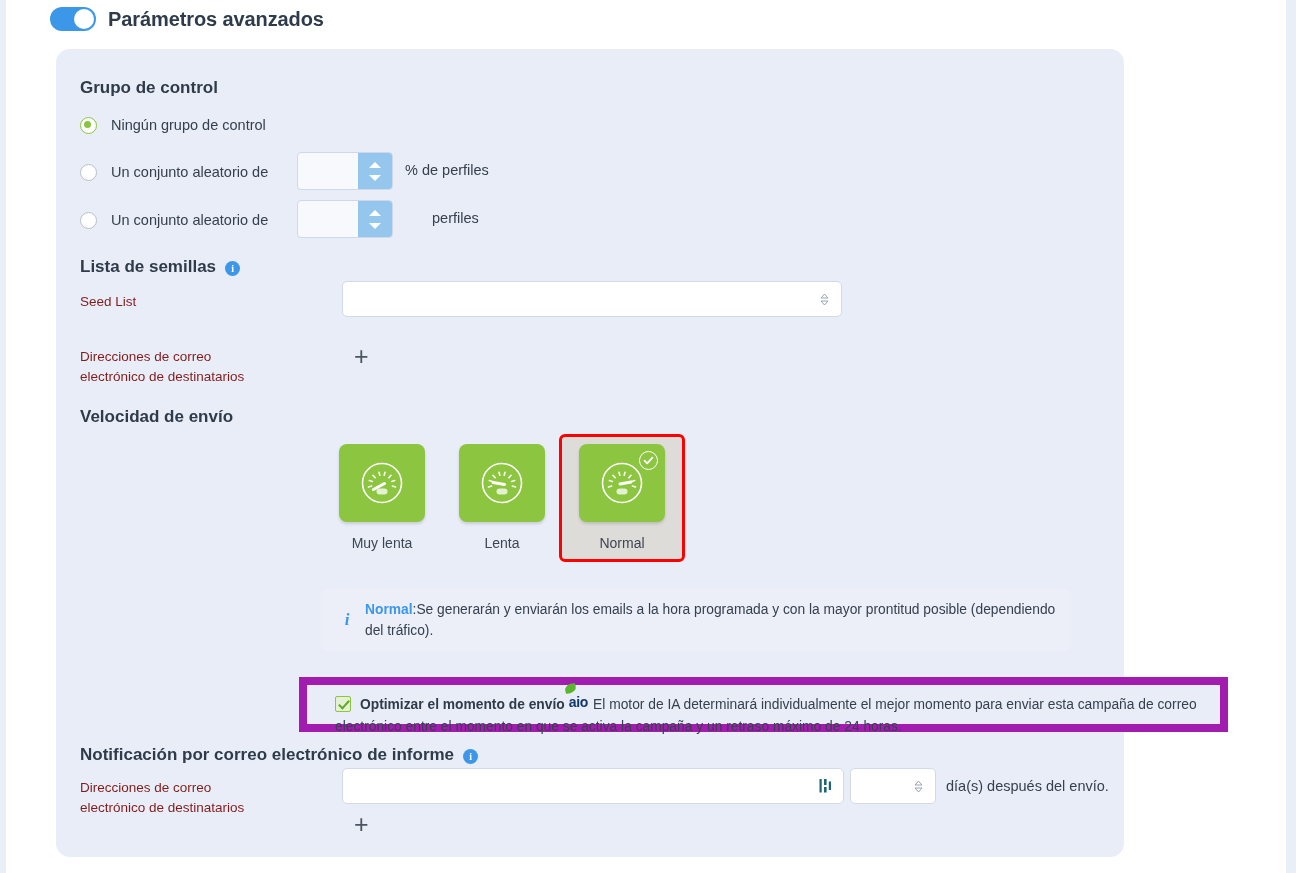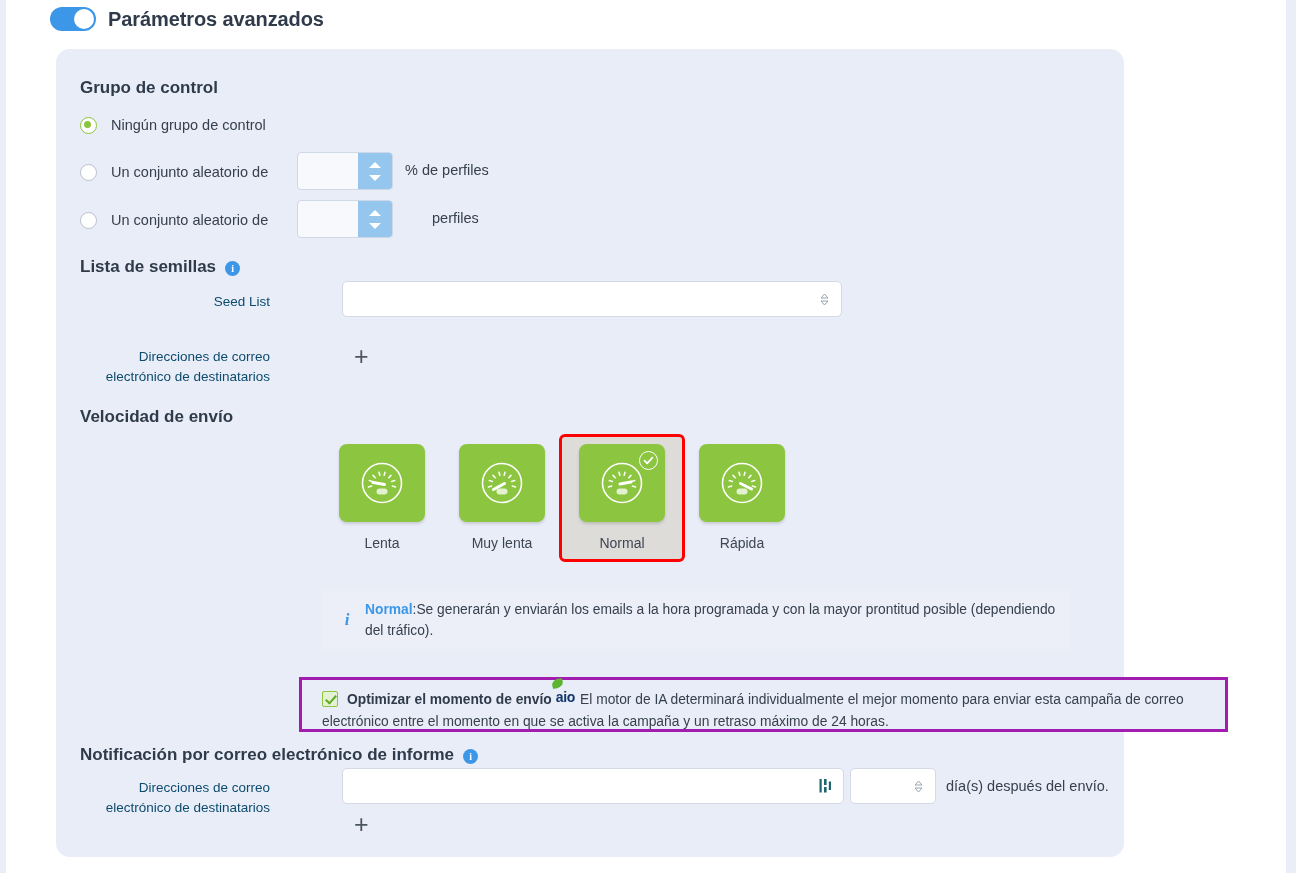--- a/index.html
+++ b/index.html
@@ -163,24 +163,23 @@
     font-size: 14.5px;
     color: #36404e;
     white-space: nowrap;
   }
 
   
   .sec-seed-title { position: absolute; left: 24px; top: 208px; }
   .field-label {
     position: absolute;
     font-size: 13.5px;
-    color: #0c4a6e;
+    color: #7f1d1d;
     line-height: 20px;
     width: 190px;
-    text-align: right;
   }
   .select-box {
     position: absolute;
     border: 1px solid #d3dae6;
     border-radius: 5px;
     background: #ffffff;
     display: flex; align-items: center;
     cursor: pointer;
   }
   .select-val {
@@ -271,23 +270,23 @@
     line-height: 21px;
     padding-left: 10px;
   }
   .note-strong { color: #3d97e8; font-weight: bold; }
 
   
   .optimize {
     position: absolute;
     left: 243px; top: 628px;
     width: 929px; height: 55px;
-    border: 3px solid #a21caf;
+    border: 8px solid #a21caf;
     background: #e9edf7;
-    padding: 6px 12px 6px 20px;
+    padding: 6px 12px 6px 28px;
   }
   .opt-inner { font-size: 13.8px; color: #36404e; line-height: 22px; }
   .cb {
     display: inline-block;
     width: 16px; height: 16px;
     border: 1px solid #8cc540;
     border-radius: 2px;
     background: #e4f2d3;
     position: relative;
     vertical-align: -3px;
@@ -416,61 +415,61 @@
     </div>
 
     <div class="field-label" style="left:24px; top:298px;">Direcciones de correo electrónico de destinatarios</div>
     <div class="plus-btn" style="left:298px; top:295px;">+</div>
 
     <div class="h2 sec-speed-title">
       <span>Velocidad de envío</span>
     </div>
 
     <div class="tiles">
+
+      <div class="tile-wrap">
+        <div class="tile">
+          <svg width="46" height="46" viewBox="0 0 46 46" aria-hidden="true">
+            <circle cx="23" cy="23" r="19.5" fill="none" stroke="#ffffff" stroke-width="1.6"></circle>
+            <g stroke="#ffffff" stroke-width="1.6" stroke-linecap="round" opacity="0.95">
+              <line x1="9.5" y1="27" x2="12.6" y2="26"></line>
+              <line x1="10.3" y1="20.6" x2="13.4" y2="21.4"></line>
+              <line x1="14" y1="15.4" x2="16.2" y2="17.7"></line>
+              <line x1="20" y1="12.2" x2="20.8" y2="15.3"></line>
+              <line x1="26" y1="12.2" x2="25.2" y2="15.3"></line>
+              <line x1="32" y1="15.4" x2="29.8" y2="17.7"></line>
+              <line x1="35.7" y1="20.6" x2="32.6" y2="21.4"></line>
+              <line x1="36.5" y1="27" x2="33.4" y2="26"></line>
+            </g>
+            <path d="M14.5 29.5 L25.5 23.5" stroke="#ffffff" stroke-width="3" stroke-linecap="round"></path>
+            <rect x="17.5" y="28.5" width="11" height="6" rx="3" fill="#ffffff" opacity="0.75"></rect>
+          </svg>
+        </div>
+        <div class="tile-label">Muy lenta</div>
+      </div>
 
       <div class="tile-wrap">
         <div class="tile">
           <svg width="46" height="46" viewBox="0 0 46 46" aria-hidden="true">
             <circle cx="23" cy="23" r="19.5" fill="none" stroke="#ffffff" stroke-width="1.6"></circle>
             <g stroke="#ffffff" stroke-width="1.6" stroke-linecap="round" opacity="0.95">
               <line x1="9.5" y1="27" x2="12.6" y2="26"></line>
               <line x1="10.3" y1="20.6" x2="13.4" y2="21.4"></line>
               <line x1="14" y1="15.4" x2="16.2" y2="17.7"></line>
               <line x1="20" y1="12.2" x2="20.8" y2="15.3"></line>
               <line x1="26" y1="12.2" x2="25.2" y2="15.3"></line>
               <line x1="32" y1="15.4" x2="29.8" y2="17.7"></line>
               <line x1="35.7" y1="20.6" x2="32.6" y2="21.4"></line>
               <line x1="36.5" y1="27" x2="33.4" y2="26"></line>
             </g>
             <path d="M14 22.5 L25.5 24.5" stroke="#ffffff" stroke-width="3" stroke-linecap="round"></path>
             <rect x="17.5" y="28.5" width="11" height="6" rx="3" fill="#ffffff" opacity="0.75"></rect>
           </svg>
         </div>
         <div class="tile-label">Lenta</div>
-      </div>
-
-      <div class="tile-wrap">
-        <div class="tile">
-          <svg width="46" height="46" viewBox="0 0 46 46" aria-hidden="true">
-            <circle cx="23" cy="23" r="19.5" fill="none" stroke="#ffffff" stroke-width="1.6"></circle>
-            <g stroke="#ffffff" stroke-width="1.6" stroke-linecap="round" opacity="0.95">
-              <line x1="9.5" y1="27" x2="12.6" y2="26"></line>
-              <line x1="10.3" y1="20.6" x2="13.4" y2="21.4"></line>
-              <line x1="14" y1="15.4" x2="16.2" y2="17.7"></line>
-              <line x1="20" y1="12.2" x2="20.8" y2="15.3"></line>
-              <line x1="26" y1="12.2" x2="25.2" y2="15.3"></line>
-              <line x1="32" y1="15.4" x2="29.8" y2="17.7"></line>
-              <line x1="35.7" y1="20.6" x2="32.6" y2="21.4"></line>
-              <line x1="36.5" y1="27" x2="33.4" y2="26"></line>
-            </g>
-            <path d="M14.5 29.5 L25.5 23.5" stroke="#ffffff" stroke-width="3" stroke-linecap="round"></path>
-            <rect x="17.5" y="28.5" width="11" height="6" rx="3" fill="#ffffff" opacity="0.75"></rect>
-          </svg>
-        </div>
-        <div class="tile-label">Muy lenta</div>
       </div>
 
       <div class="tile-wrap selected outlined">
         <div class="tile">
           <div class="check">
             <svg width="11" height="11" viewBox="0 0 11 11" aria-hidden="true">
               <path d="M1.5 5.6 L4.2 8.3 L9.4 2.6" fill="none" stroke="#ffffff" stroke-width="1.8" stroke-linecap="round" stroke-linejoin="round"></path>
             </svg>
           </div>
           <svg width="46" height="46" viewBox="0 0 46 46" aria-hidden="true">
@@ -485,40 +484,20 @@
               <line x1="35.7" y1="20.6" x2="32.6" y2="21.4"></line>
               <line x1="36.5" y1="27" x2="33.4" y2="26"></line>
             </g>
             <path d="M32 22 L21 24" stroke="#ffffff" stroke-width="3" stroke-linecap="round"></path>
             <rect x="17.5" y="28.5" width="11" height="6" rx="3" fill="#ffffff" opacity="0.75"></rect>
           </svg>
         </div>
         <div class="tile-label">Normal</div>
       </div>
 
-      <div class="tile-wrap">
-        <div class="tile">
-          <svg width="46" height="46" viewBox="0 0 46 46" aria-hidden="true">
-            <circle cx="23" cy="23" r="19.5" fill="none" stroke="#ffffff" stroke-width="1.6"></circle>
-            <g stroke="#ffffff" stroke-width="1.6" stroke-linecap="round" opacity="0.95">
-              <line x1="9.5" y1="27" x2="12.6" y2="26"></line>
-              <line x1="10.3" y1="20.6" x2="13.4" y2="21.4"></line>
-              <line x1="14" y1="15.4" x2="16.2" y2="17.7"></line>
-              <line x1="20" y1="12.2" x2="20.8" y2="15.3"></line>
-              <line x1="26" y1="12.2" x2="25.2" y2="15.3"></line>
-              <line x1="32" y1="15.4" x2="29.8" y2="17.7"></line>
-              <line x1="35.7" y1="20.6" x2="32.6" y2="21.4"></line>
-              <line x1="36.5" y1="27" x2="33.4" y2="26"></line>
-            </g>
-            <path d="M32.5 29 L21.5 23.5" stroke="#ffffff" stroke-width="3" stroke-linecap="round"></path>
-            <rect x="17.5" y="28.5" width="11" height="6" rx="3" fill="#ffffff" opacity="0.75"></rect>
-          </svg>
-        </div>
-        <div class="tile-label">Rápida</div>
-      </div>
 
     </div>
 
     <div class="note">
       <div class="note-i">i</div>
       <div class="note-txt"><span class="note-strong">Normal</span><span>:Se generarán y enviarán los emails a la hora programada y con la mayor prontitud posible (dependiendo del tráfico).</span></div>
     </div>
 
     <div class="optimize">
       <div class="opt-inner"><span class="cb"></span><span class="opt-strong">Optimizar el momento de envío</span><span class="aio-badge"><span class="aio-leaf"></span><span>aio</span></span><span>El motor de IA determinará individualmente el mejor momento para enviar esta campaña de correo electrónico entre el momento en que se activa la campaña y un retraso máximo de 24 horas.</span></div>

